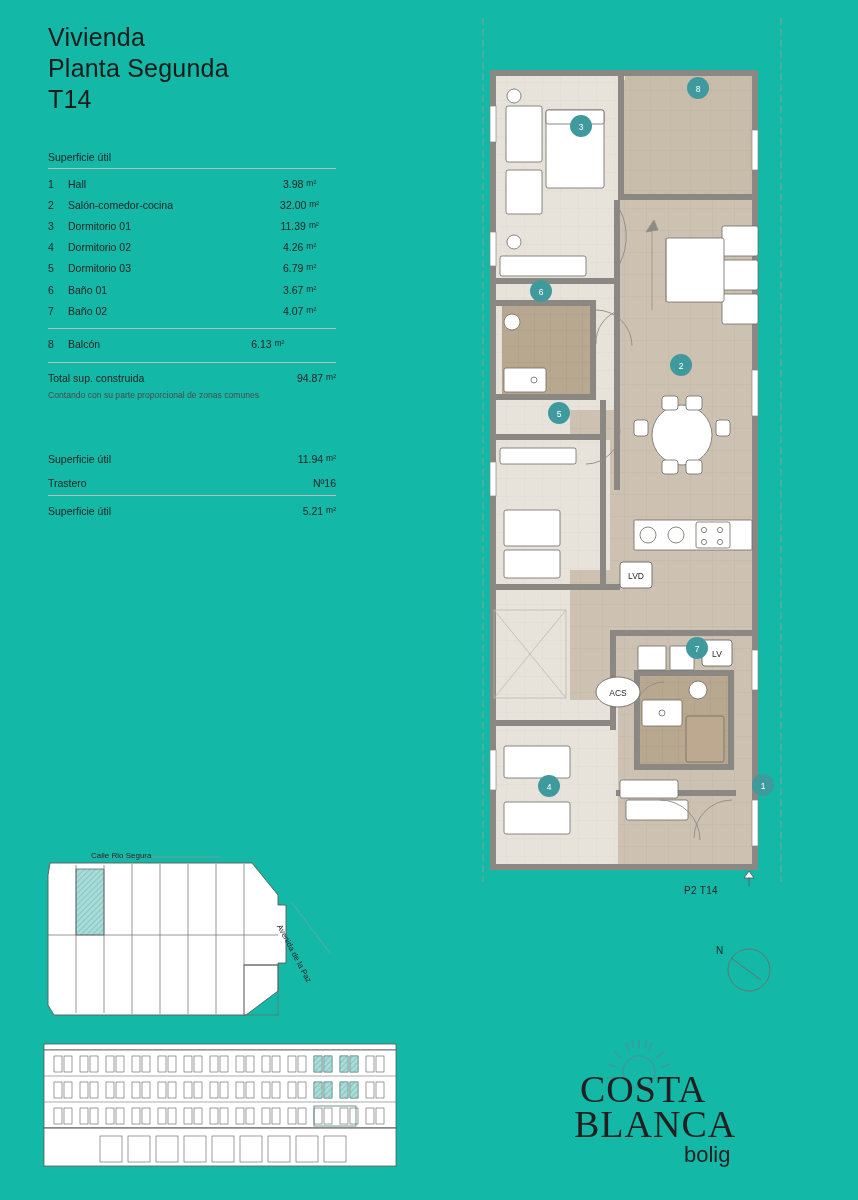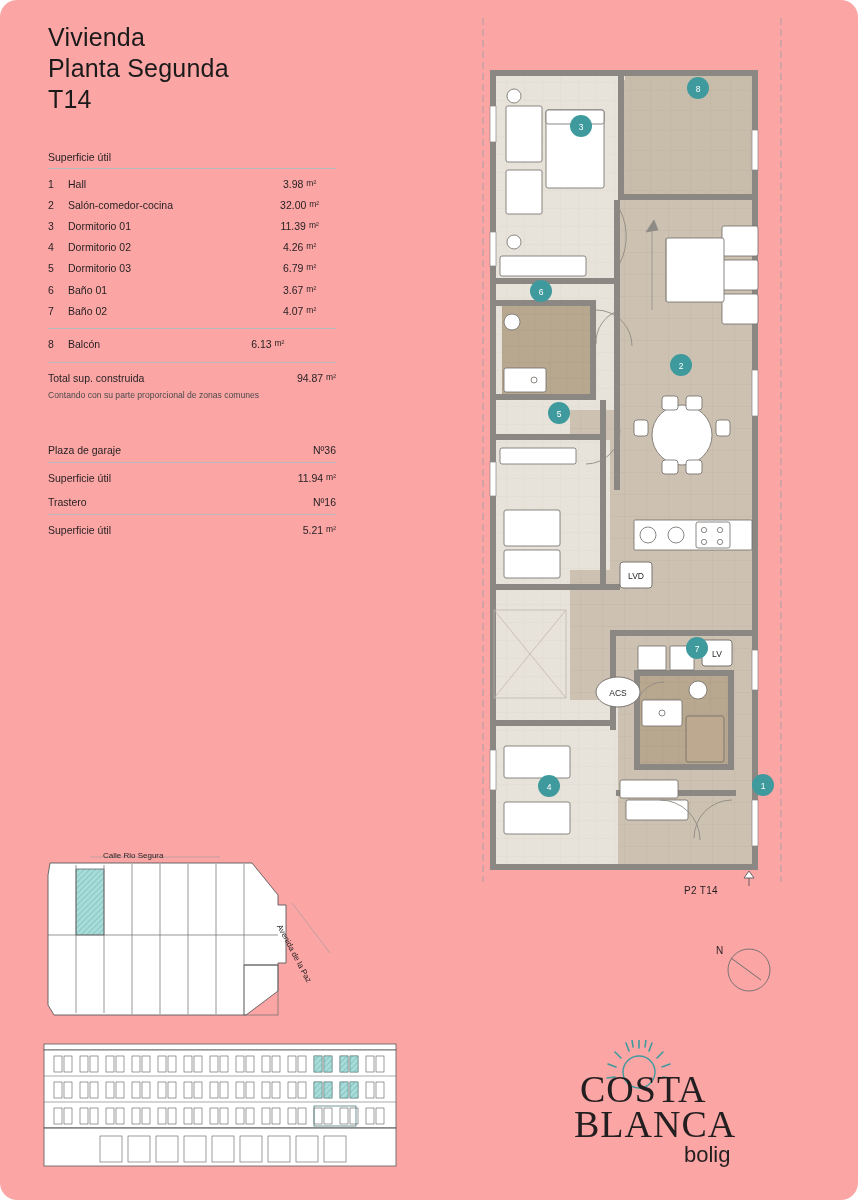--- a/index.html
+++ b/index.html
@@ -7,22 +7,21 @@
     margin: 0; padding: 0;
     width: 858px; height: 1200px;
     background: #ffffff;
     font-family: "Liberation Sans", sans-serif;
     color: #231f20;
   }
   #page {
     position: relative;
     width: 858px; height: 1200px;
     overflow: hidden;
-    background: #fca5a5;
-    border-radius: 17px;
+    background: #14b8a6;
   }
 
   
   .left-col {
     position: absolute;
     left: 48px; top: 22px;
     width: 300px;
   }
   .title {
     font-size: 25px;
@@ -92,21 +91,21 @@
   .extra-row.plain { border-bottom: none; padding-top: 9px; padding-bottom: 12px;}
 
   
   .siteplan {
     position: absolute;
     left: 40px; top: 845px;
     width: 300px; height: 190px;
   }
   .street-label-top {
     position: absolute;
-    left: 63px; top: 6px;
+    left: 51px; top: 6px;
     font-size: 8px;
     color: #231f20;
   }
   .street-label-right {
     position: absolute;
     left: 243px; top: 78px;
     font-size: 8px;
     color: #231f20;
     transform: rotate(62deg);
     transform-origin: left top;
@@ -226,24 +225,20 @@
 
     <div class="rule"></div>
 
     <div class="totals-row">
       <span>Total sup. construida</span>
       <span><span>94.87</span> <span class="m2">m²</span></span>
     </div>
     <div class="sub-note">Contando con su parte proporcional de zonas comunes</div>
 
     <div class="extra-block">
-      <div class="extra-row">
-        <span>Plaza de garaje</span>
-        <span>Nº36</span>
-      </div>
       <div class="extra-row plain">
         <span>Superficie útil</span>
         <span><span>11.94</span> <span class="m2">m²</span></span>
       </div>
       <div class="extra-row">
         <span>Trastero</span>
         <span>Nº16</span>
       </div>
       <div class="extra-row plain">
         <span>Superficie útil</span>

